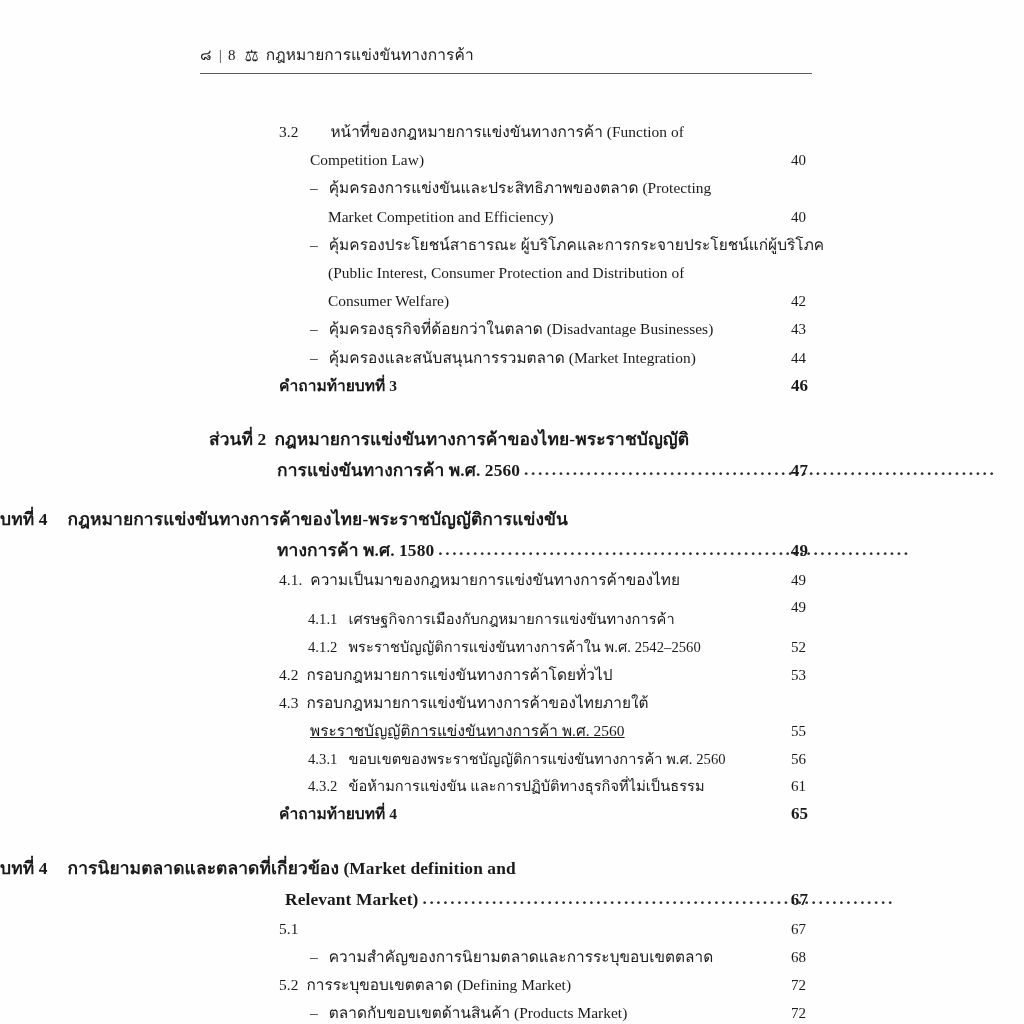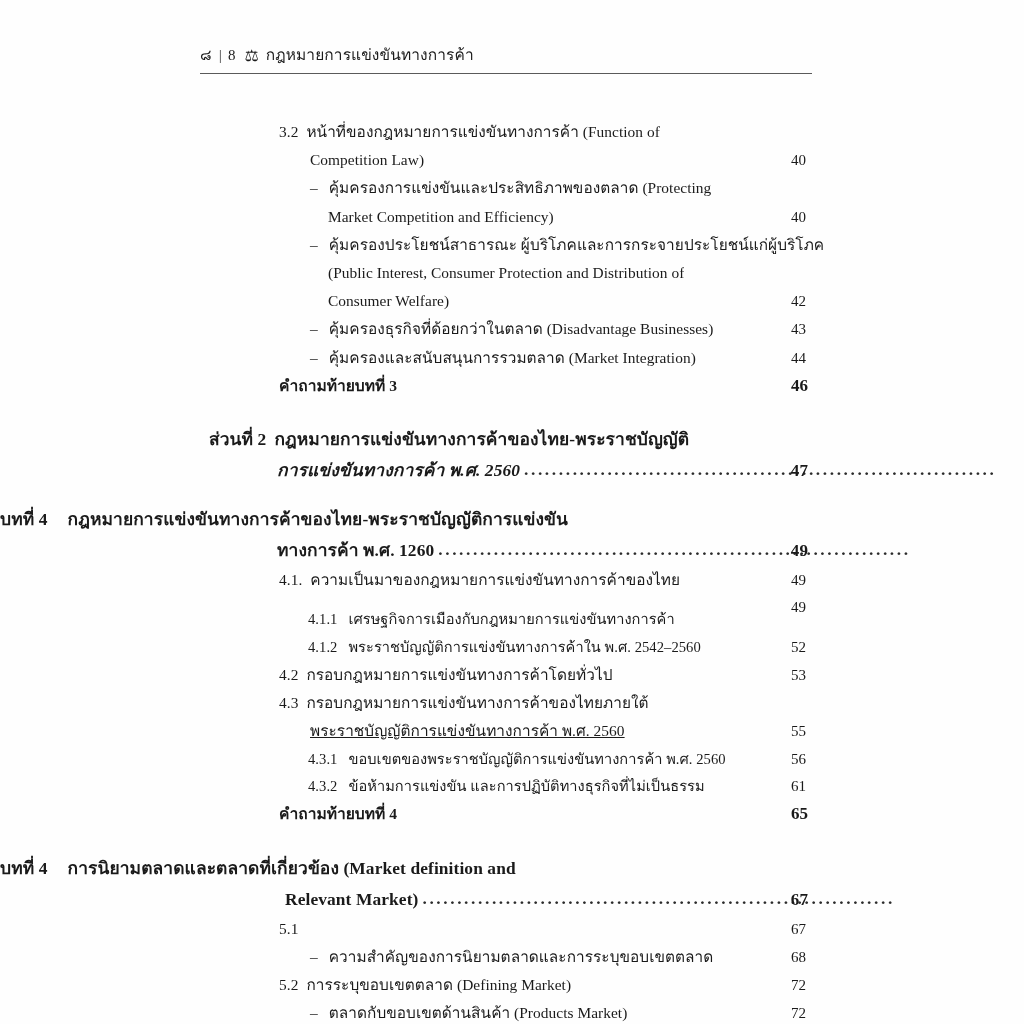--- a/index.html
+++ b/index.html
@@ -180,21 +180,21 @@
     <span class="hdr-arabicnum">8</span>
     <span class="hdr-icon">⚖</span>
     <span class="hdr-title">กฎหมายการแข่งขันทางการค้า</span>
   </div>
   <div class="header-rule"></div>
 
   <div class="toc" id="toc-root">
       <div class="rowwrap">
         <div class="row t-normal ind-l1">
           <span class="lbl lbl-gap-num">3.2</span>
-          <span class="txt" style="flex: 0 0 auto;">หน้าที่ของกฎหมายการแข่งขันทางการค้า (Function of</span>
+          <span class="txt" style="flex: 0 0 auto; margin-left: 24px;">หน้าที่ของกฎหมายการแข่งขันทางการค้า (Function of</span>
         </div>
         <div class="row t-normal ind-cont1">
           <span class="txt" style="flex: 0 0 auto;">Competition Law)</span>
           <span class="pg-reg">40</span>
         </div>
       </div>
       <div class="rowwrap">
         <div class="row t-normal ind-dash">
           <span class="lbl lbl-gap-dash">–</span>
           <span class="txt" style="flex: 0 0 auto;">คุ้มครองการแข่งขันและประสิทธิภาพของตลาด (Protecting</span>
@@ -238,33 +238,33 @@
         </div>
       </div>
       <div class="spacer-sm"></div>
       <div class="spacer-lg"></div>
       <div class="rowwrap">
         <div class="row t-bold ind-part">
           <span class="lbl lbl-gap-part">ส่วนที่ 2</span>
           <span class="txt" style="flex: 0 0 auto;">กฎหมายการแข่งขันทางการค้าของไทย-พระราชบัญญัติ</span>
         </div>
         <div class="row t-bold ind-contc">
-          <span class="txt" style="flex: 0 0 auto; font-style: italic;">การแข่งขันทางการค้า พ.ศ. 2560</span>
+          <span class="txt" style="flex: 0 0 auto;">การแข่งขันทางการค้า พ.ศ. 2560</span>
           <span class="leader">....................................................................</span>
           <span class="pg-bold">47</span>
         </div>
       </div>
       <div class="spacer-lg"></div>
       <div class="rowwrap">
         <div class="row t-bold ind-chap">
           <span class="lbl lbl-gap-chap">บทที่ 4</span>
           <span class="txt" style="flex: 0 0 auto;">กฎหมายการแข่งขันทางการค้าของไทย-พระราชบัญญัติการแข่งขัน</span>
         </div>
         <div class="row t-bold ind-contc">
-          <span class="txt" style="flex: 0 0 auto;">ทางการค้า พ.ศ. 1260</span>
+          <span class="txt" style="flex: 0 0 auto;">ทางการค้า พ.ศ. 1580</span>
           <span class="leader">....................................................................</span>
           <span class="pg-bold">49</span>
         </div>
       </div>
       <div class="rowwrap">
         <div class="row t-normal ind-l1">
           <span class="lbl lbl-gap-num">4.1.</span>
           <span class="txt" style="flex: 0 0 auto;">ความเป็นมาของกฎหมายการแข่งขันทางการค้าของไทย</span>
           <span class="pg-reg">49</span>
         </div>

